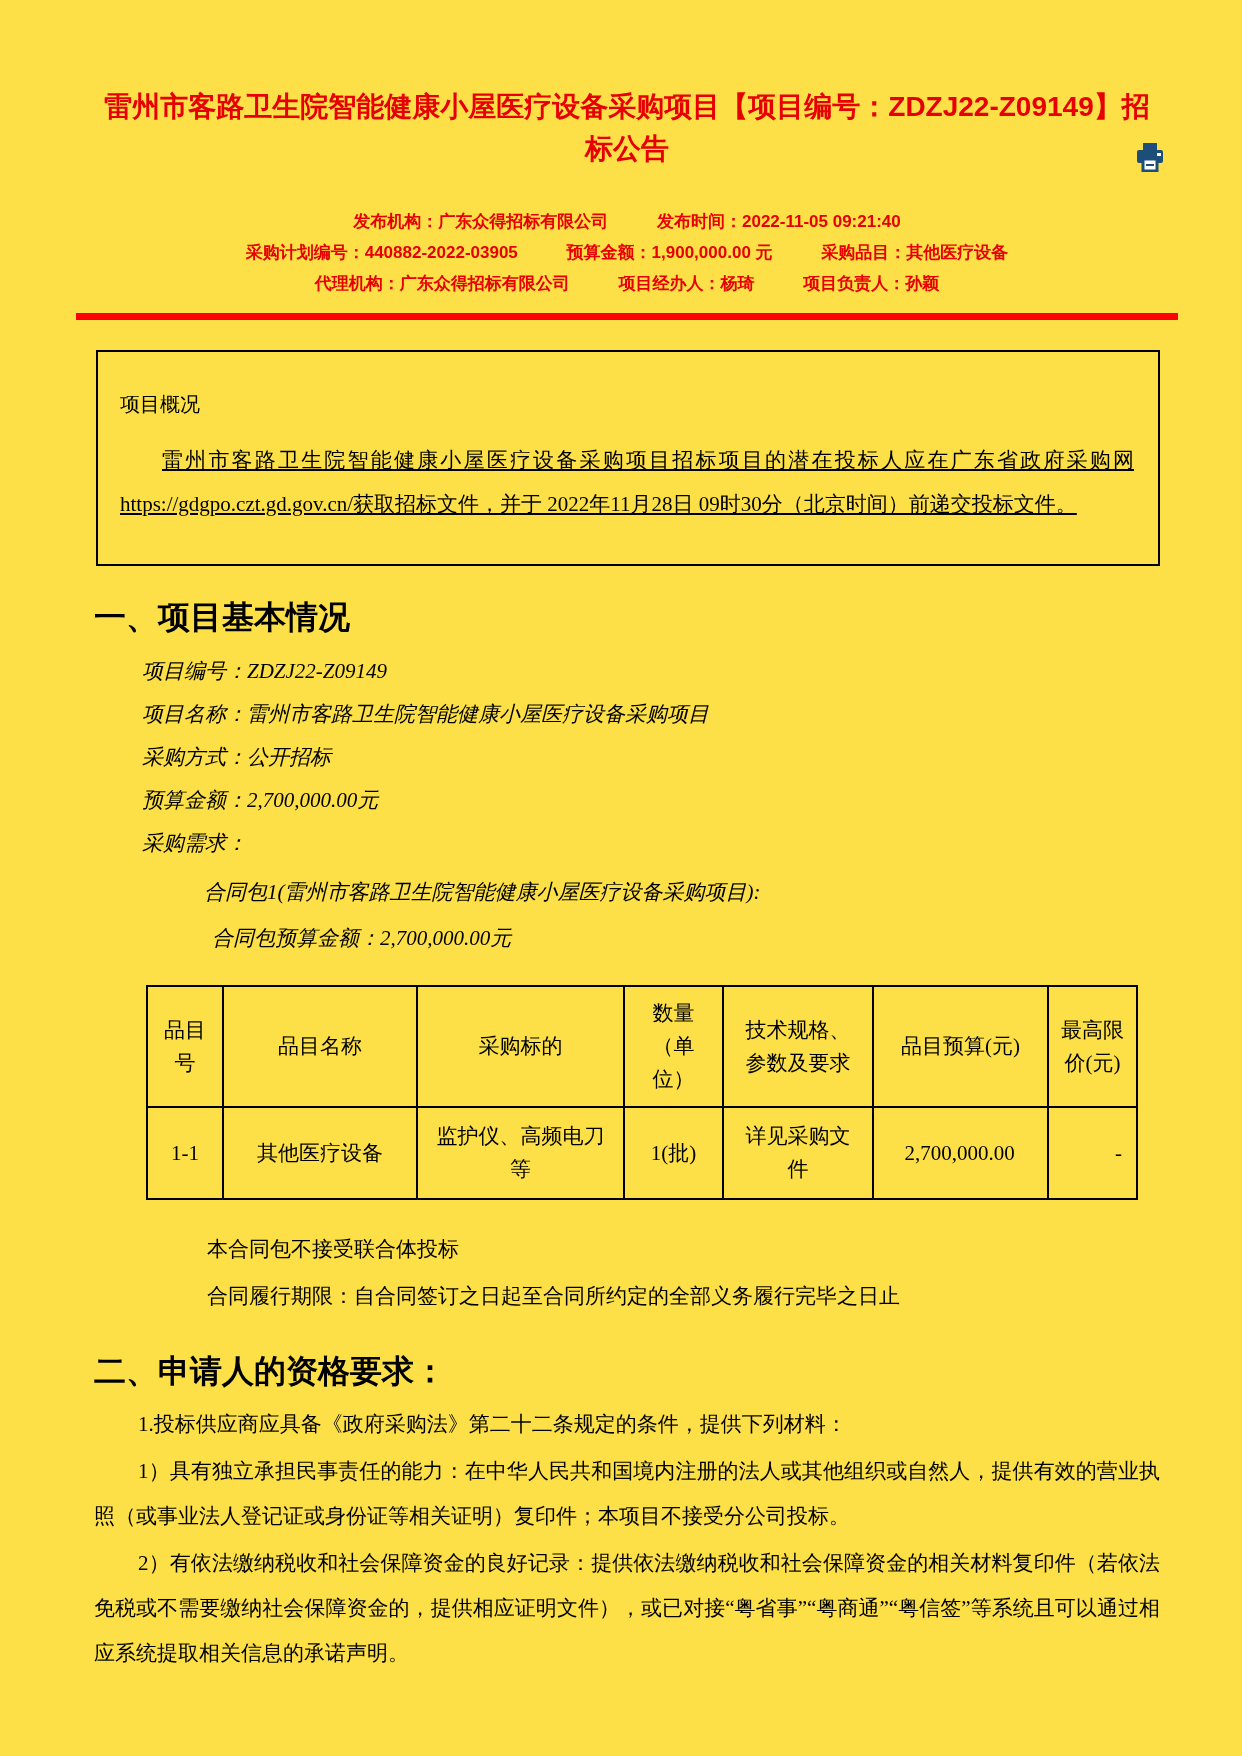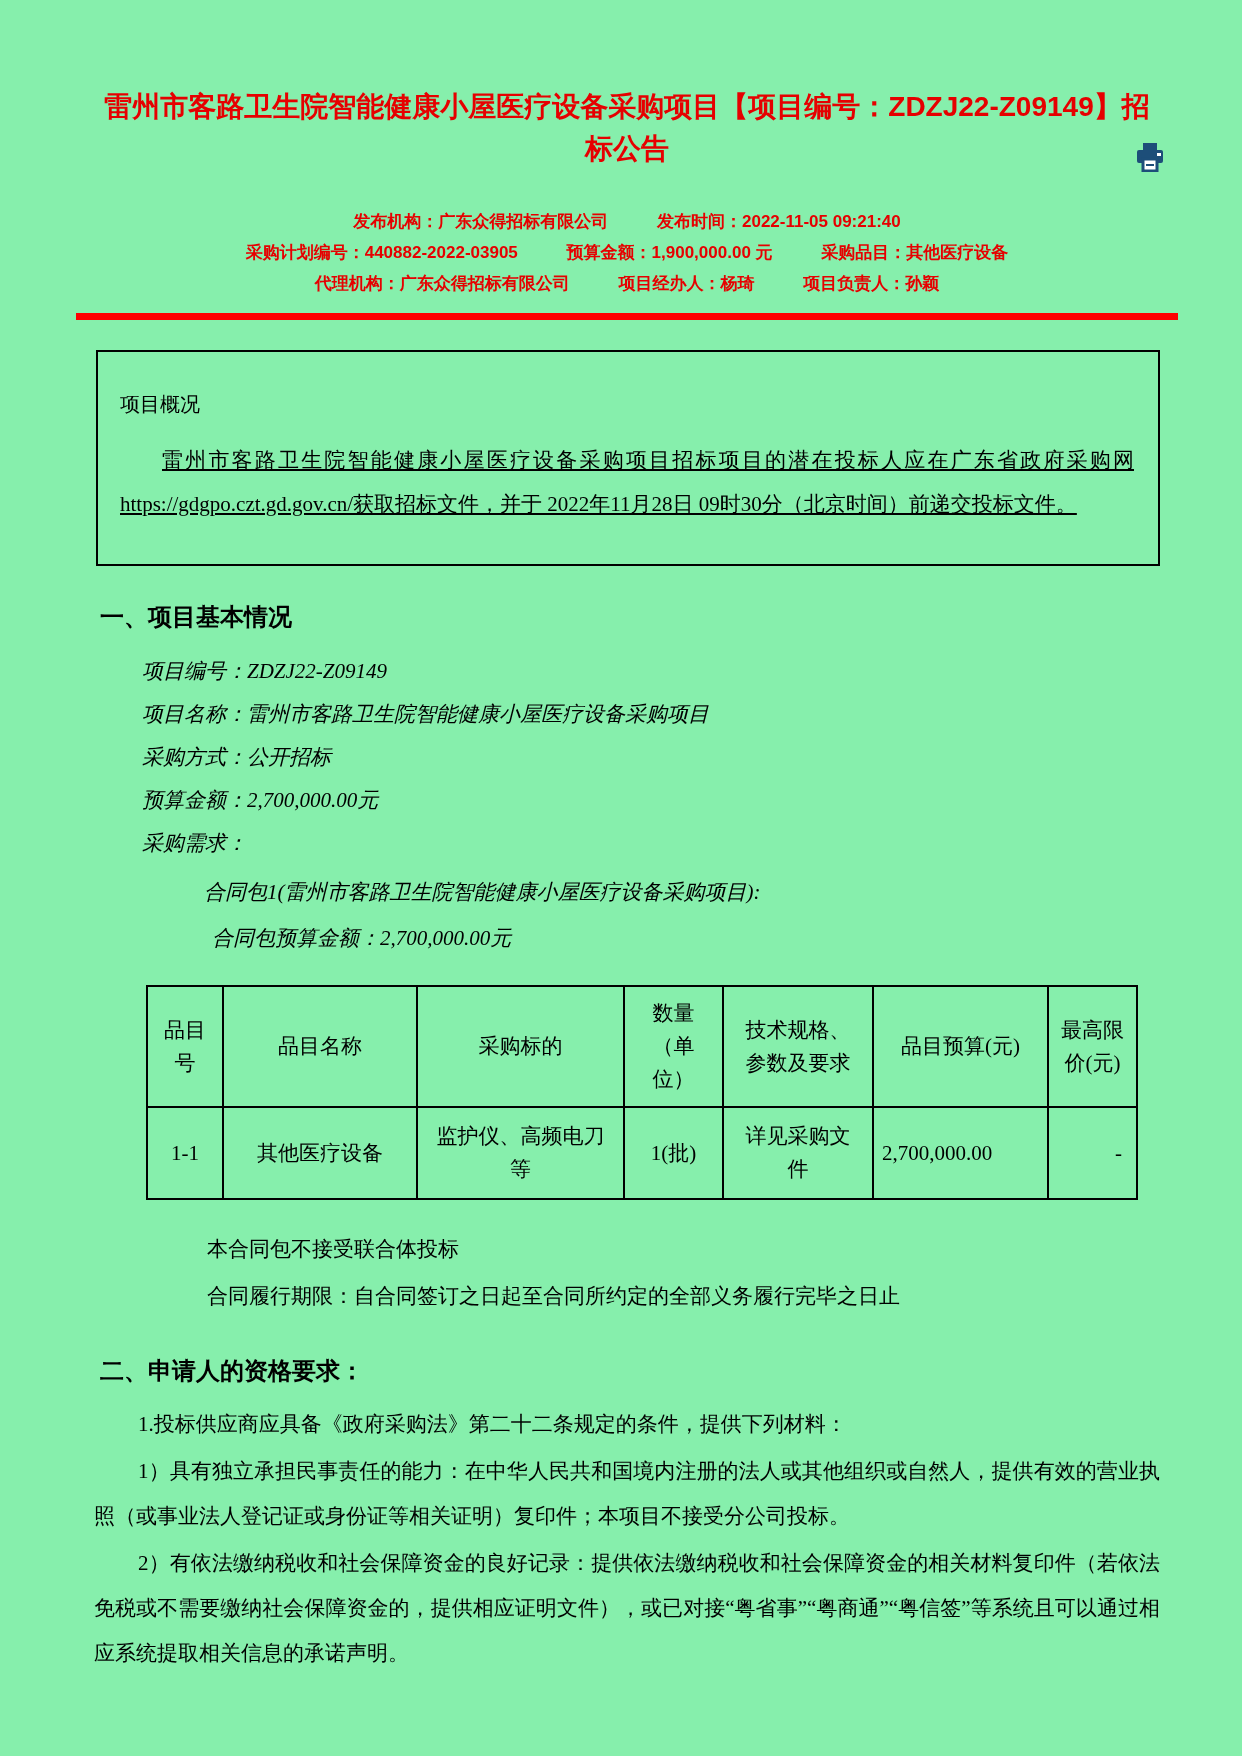--- a/index.html
+++ b/index.html
@@ -1,20 +1,20 @@
 <!DOCTYPE html>
 <html lang="zh"><head>
 <meta charset="utf-8">
 <style>
   html,body{margin:0;padding:0;background:#ffffff;}
   .page{
     position:relative;
     width:1242px;height:1756px;
     margin:0 auto;
-    background:#86efac;
+    background:#fde047;
     box-sizing:border-box;
     padding:86px 80px 30px 92px;
     overflow:hidden;
     font-family:"Liberation Serif","DejaVu Serif",serif;
     color:#000;
   }
   
   .doc-title{
     position:relative;
     text-align:center;
@@ -60,22 +60,22 @@
   .overview .ov-body{
     margin-top:20px;
     font-size:21px;
     line-height:44px;
     text-indent:2em;
     text-align:justify;
     text-decoration:underline;
   }
   
   .sec-heading{
-    margin:34px 0 0 8px;
-    font-size:24px;
+    margin:34px 0 0 2px;
+    font-size:32px;
     font-weight:bold;
     line-height:34px;
   }
   .detail-list{margin-top:16px;font-style:italic;}
   .detail-line{
     padding-left:50px;
     font-size:21px;
     line-height:43px;
   }
   .pkg-line1{padding-left:112px;font-size:21px;line-height:46px;margin-top:4px;}
@@ -91,21 +91,21 @@
   table.items th,table.items td{
     border:2px solid #000;
     font-weight:normal;
     text-align:center;
     vertical-align:middle;
     line-height:33px;
     padding:12px 8px;
     word-break:break-all;
   }
   table.items th.col-qty{padding:10px 22px;border-radius:6px;}
-  table.items td.num{text-align:left;padding-right:10px;}
+  table.items td.num{text-align:center;padding-right:10px;}
   table.items td.dash{text-align:right;padding-right:14px;}
   
   .notes{margin-top:26px;}
   .note-line{padding-left:115px;font-size:21px;line-height:47px;}
   
   .paras{margin-top:14px;}
   .para{
     font-size:21px;
     line-height:45px;
     text-indent:2.1em;

